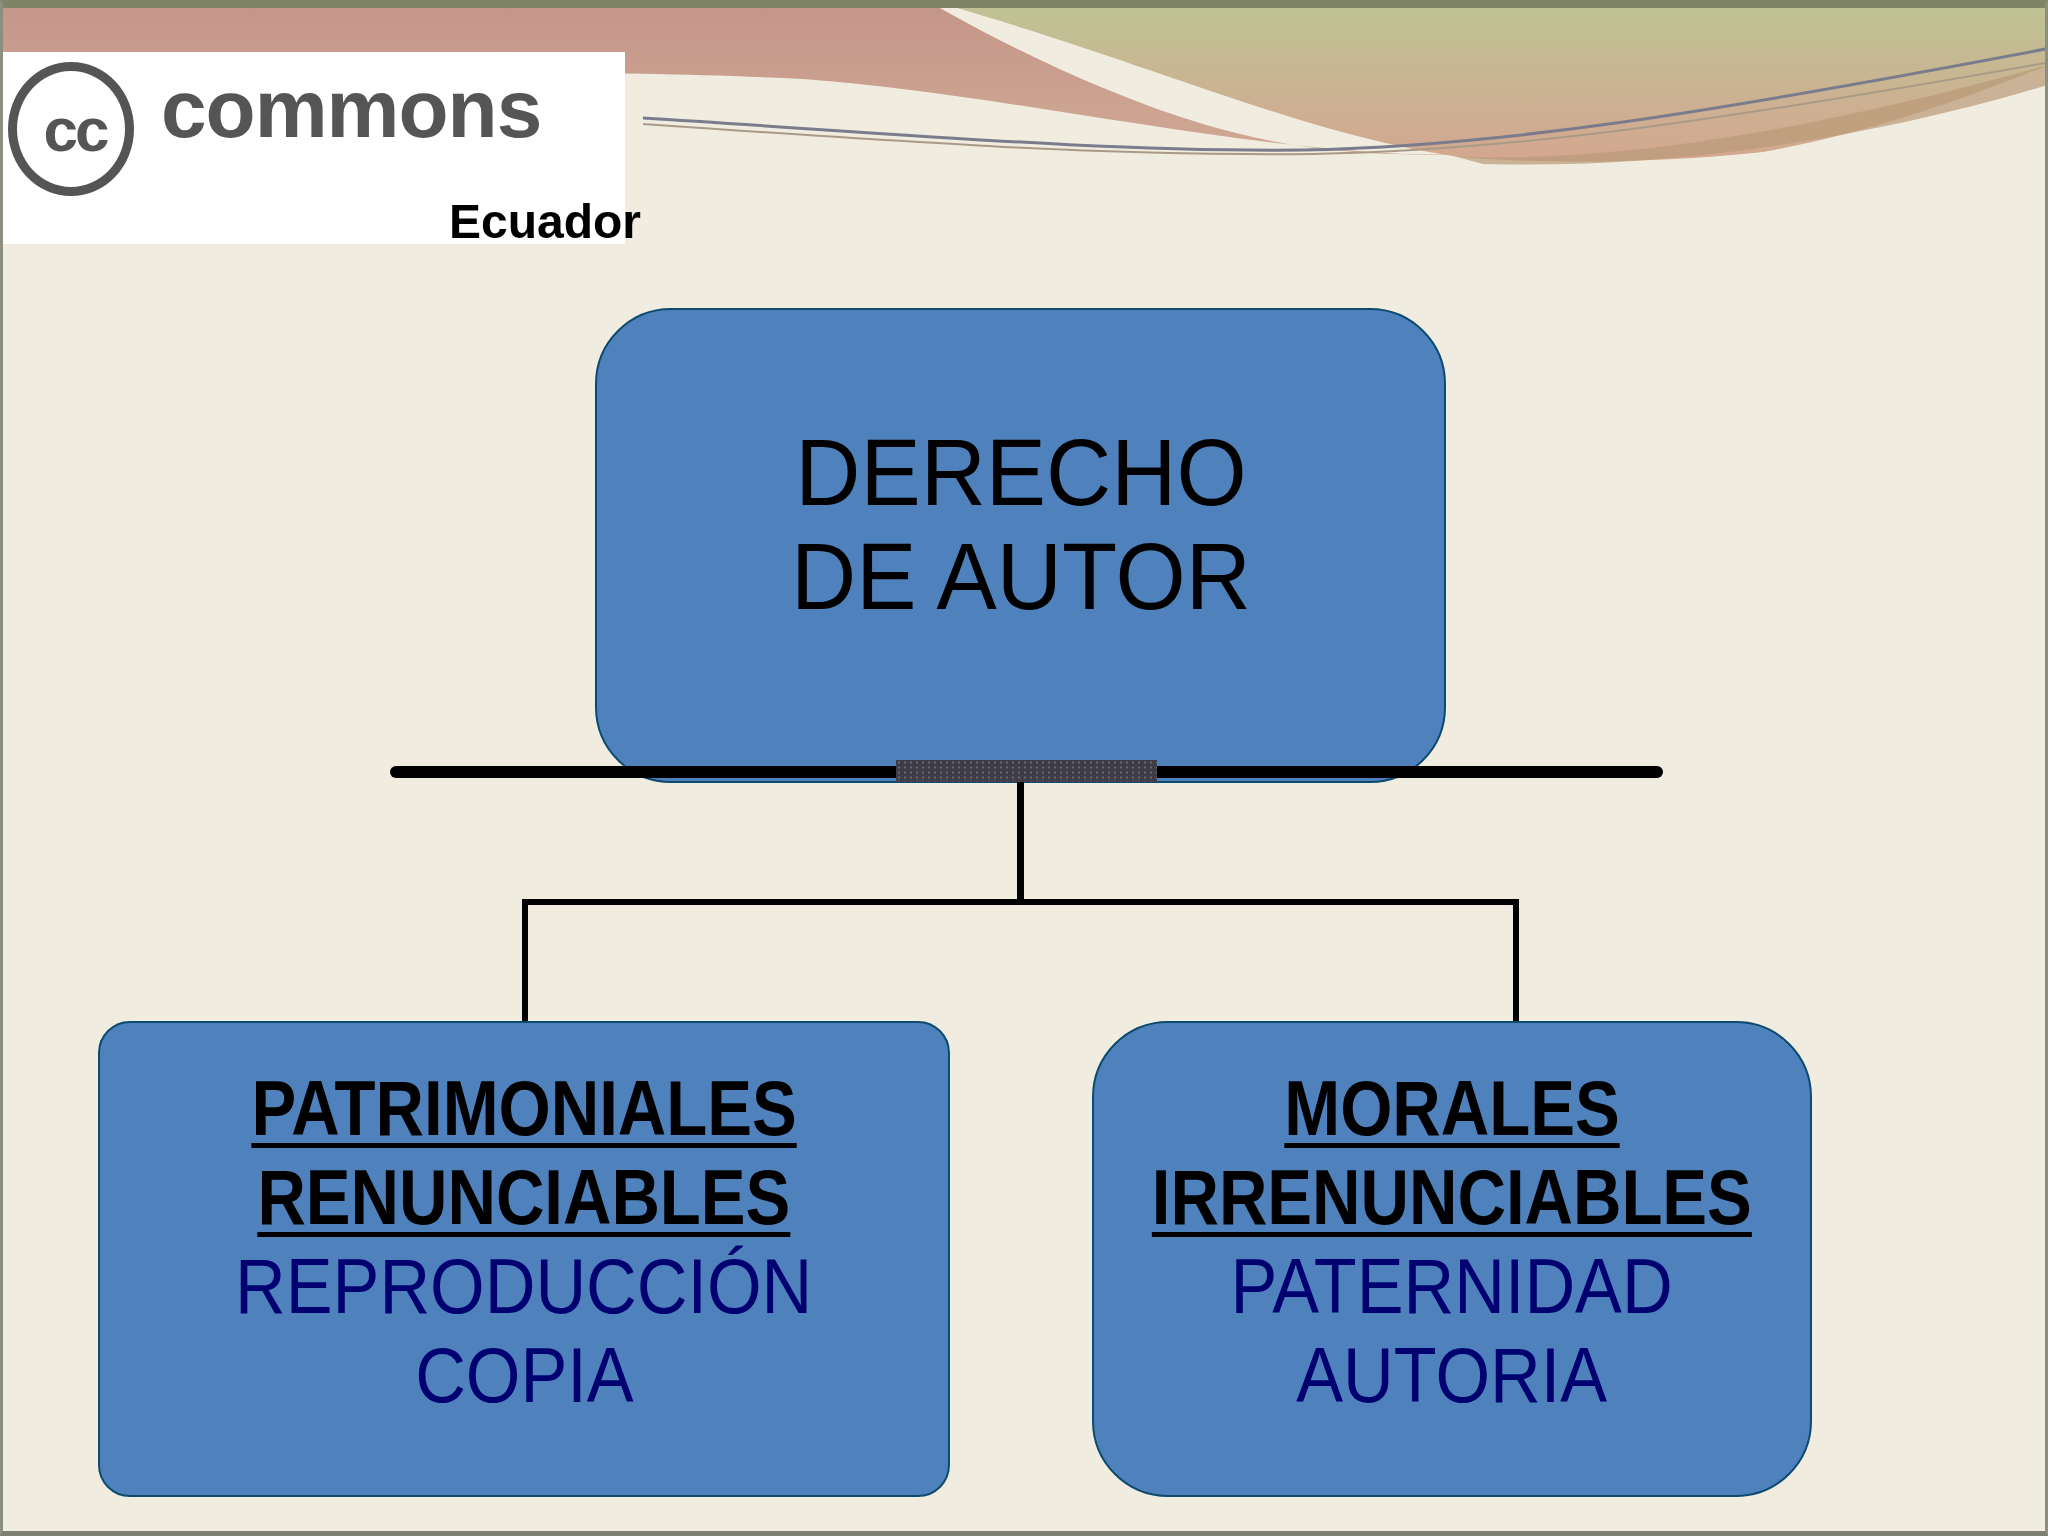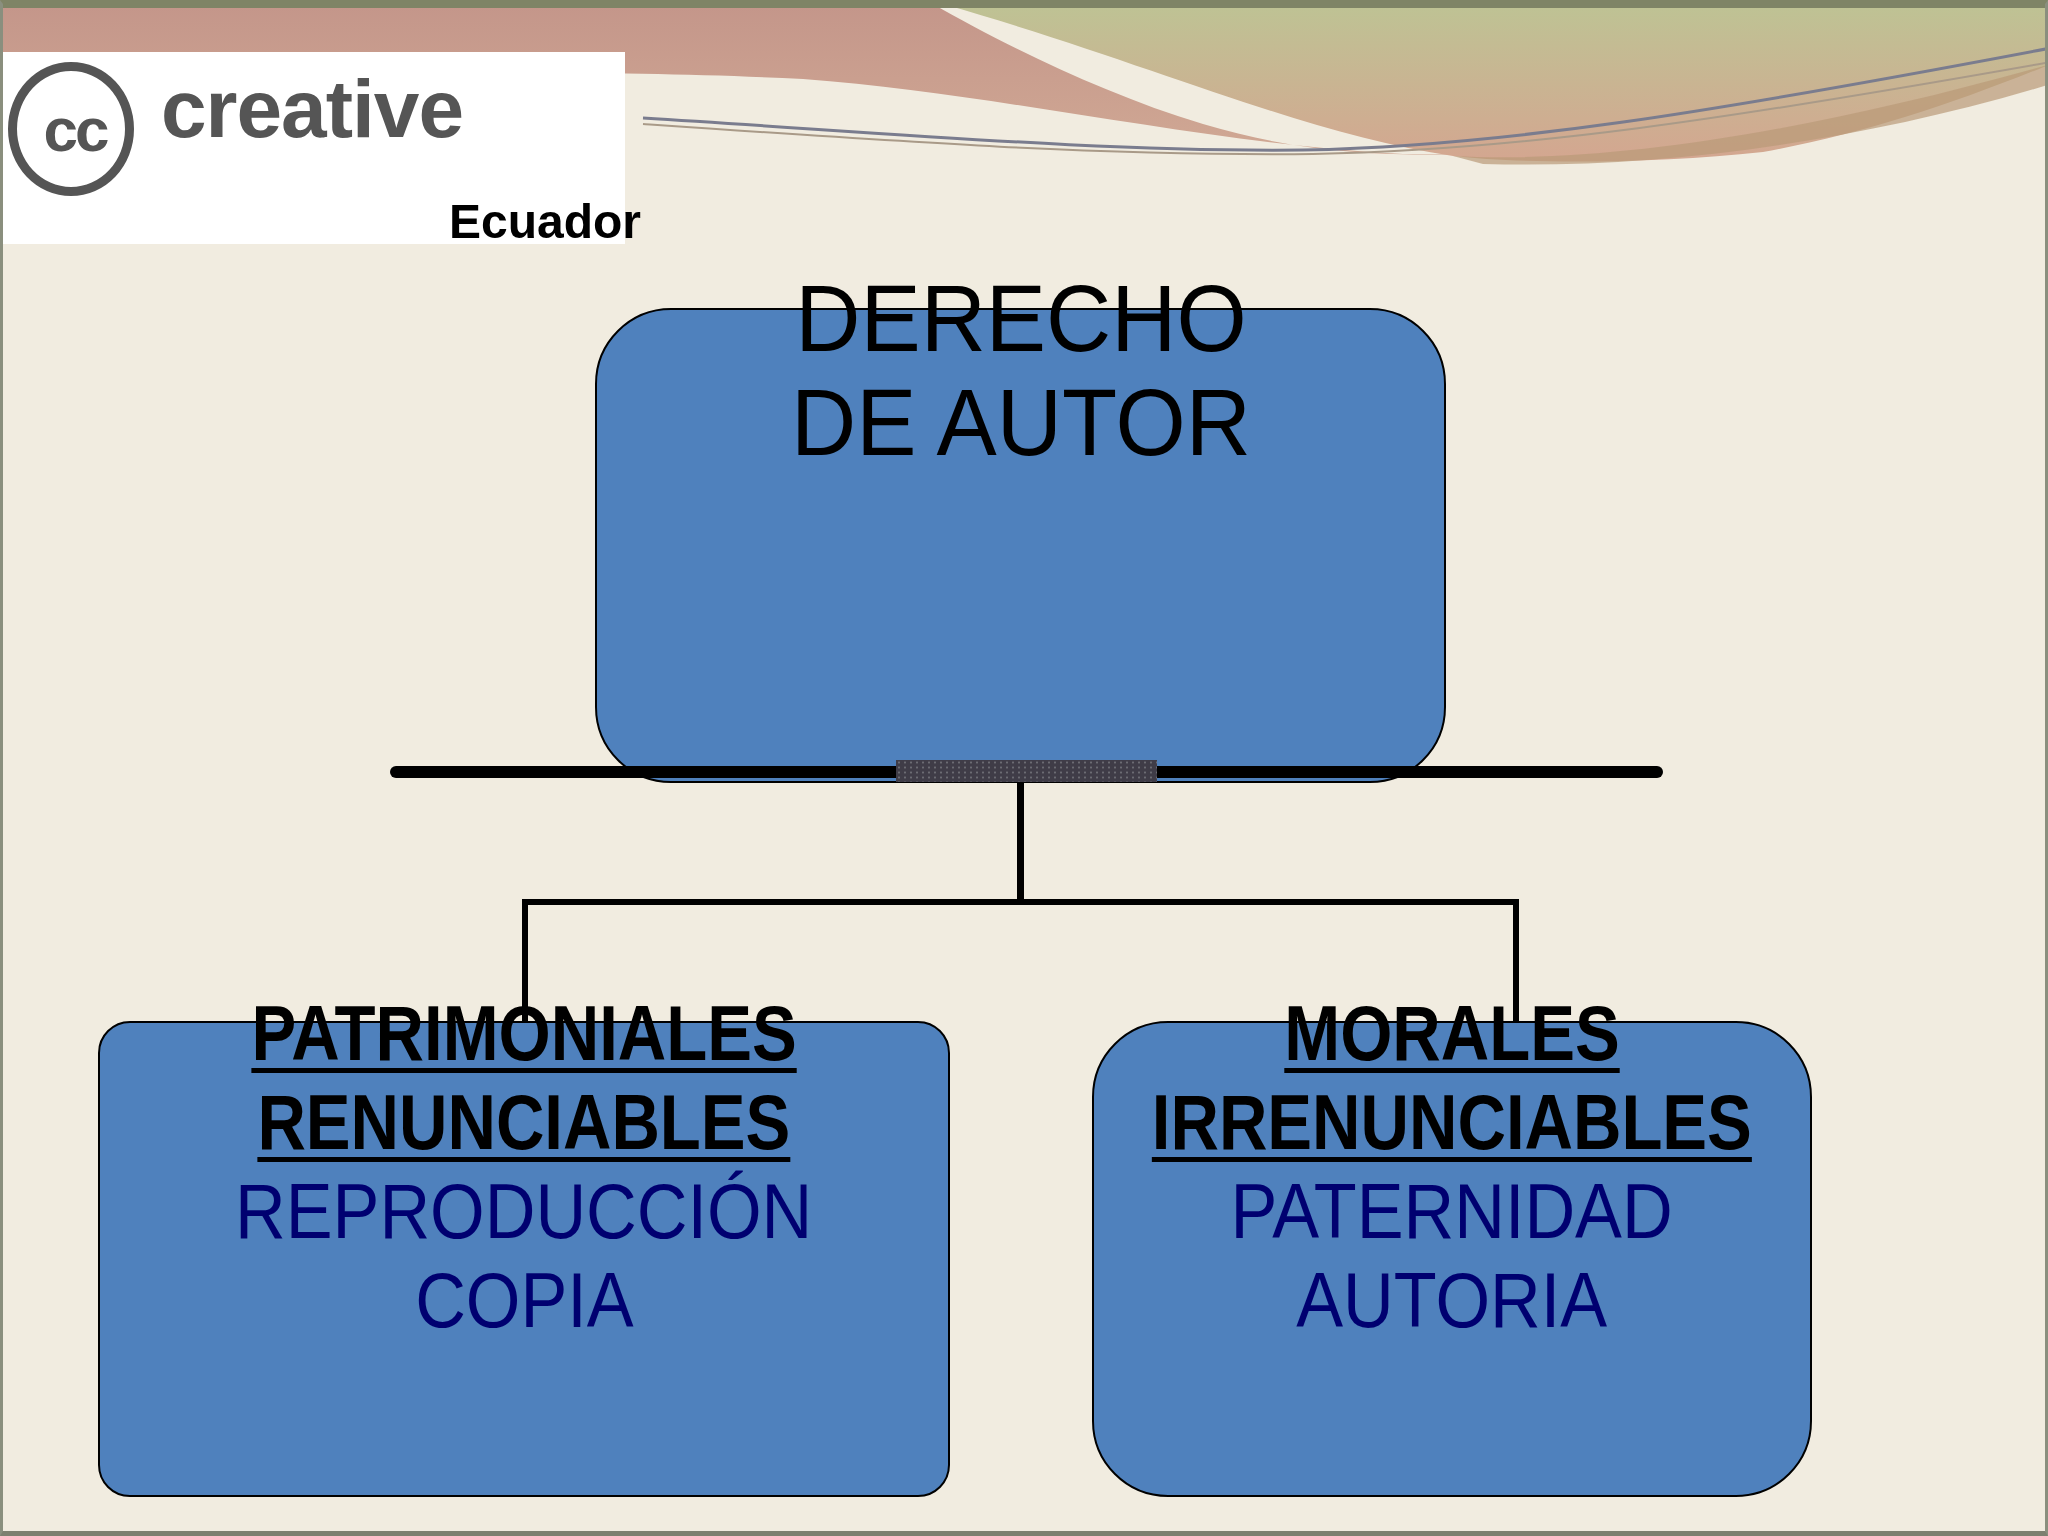--- a/index.html
+++ b/index.html
@@ -7,21 +7,21 @@
   .slide { position: absolute; left: 0; top: 0; width: 2048px; height: 1536px; background: #f1ece0; box-sizing: border-box; border-left: 3px solid #8a8f7e; border-right: 3px solid #8a8f7e; border-bottom: 5px solid #7d8070; border-top: 4px solid #7f8466; overflow: hidden; }
   .deco { position: absolute; left: 0; top: 0; width: 2048px; height: 260px; }
   .logo { position: absolute; left: 0; top: 48px; width: 622px; height: 192px; background: #ffffff; }
   .logo .cc-ring { position: absolute; left: 5px; top: 10px; width: 126px; height: 134px; border: 9px solid #555555; border-radius: 50%; box-sizing: border-box; }
   .logo .cc-letters { position: absolute; left: 22px; top: 48px; width: 100px; text-align: center; font-weight: bold; font-size: 62px; line-height: 60px; color: #555555; letter-spacing: -3px; }
   .logo .word { position: absolute; font-weight: bold; color: #555555; line-height: 1; letter-spacing: -1px; }
   .logo .w1 { left: 158px; top: 16px; font-size: 82px; }
   .logo .w2 { left: 158px; top: 80px; font-size: 82px; }
   .logo .w3 { left: 446px; top: 146px; font-size: 48px; color: #000000; letter-spacing: 0; }
 
-  .box { position: absolute; background: #4f81bd; border: 2px solid #000000; box-sizing: border-box; display: flex; flex-direction: column; align-items: center; text-align: center; }
+  .box { position: absolute; background: #4f81bd; border: 2px solid #0c4a6e; box-sizing: border-box; display: flex; flex-direction: column; align-items: center; justify-content: center; text-align: center; }
   .box-top { left: 592px; top: 304px; width: 851px; height: 475px; border-radius: 76px; }
   .box-left { left: 95px; top: 1017px; width: 852px; height: 476px; border-radius: 32px; }
   .box-right { left: 1089px; top: 1017px; width: 720px; height: 476px; border-radius: 76px; }
 
   .top-text { font-size: 95px; line-height: 104px; color: #000000; transform: scaleX(0.95); margin-top: -44px; }
   .child-text { display: flex; flex-direction: column; align-items: center; margin-top: -34px; }
   .child-text .hd { font-weight: bold; font-size: 78px; line-height: 89px; color: #000000; text-decoration: underline; text-decoration-thickness: 5px; text-underline-offset: 8px; transform: scaleX(0.86); white-space: nowrap; }
   .child-text .it { font-size: 78px; line-height: 89px; color: #000070; transform: scaleX(0.9); white-space: nowrap; }
 
   .hline { position: absolute; left: 387px; top: 762px; width: 1273px; height: 12px; background: #000000; border-radius: 6px; }
@@ -48,21 +48,21 @@
     <path d="M940 0 L2048 0 L2048 60 C1950 100 1860 130 1760 148 C1650 160 1520 160 1450 152 C1300 130 1150 60 940 0 Z" fill="url(#greeng)"></path>
     <path d="M1450 152 C1600 160 1800 130 2048 60 L2048 80 C1850 140 1650 165 1480 160 Z" fill="#b99a78" opacity="0.7"></path>
     <path d="M640 114 C900 130 1100 148 1300 146 C1500 142 1700 110 2048 44" fill="none" stroke="#7a7c8e" stroke-width="3"></path>
     <path d="M640 120 C900 138 1100 152 1310 150 C1520 146 1720 116 2048 58" fill="none" stroke="#a99a88" stroke-width="2"></path>
     <rect x="0" y="0" width="2048" height="4" fill="#7f8466"></rect>
   </svg>
 
   <div class="logo">
     <div class="cc-ring"></div>
     <div class="cc-letters">cc</div>
-    <div class="word w1">creative</div>
+    <div class="word w1">commons</div>
     <div class="word w3">Ecuador</div>
   </div>
 
   <div class="box box-top">
     <div class="top-text">
       <div>DERECHO</div>
       <div>DE AUTOR</div>
     </div>
   </div>
 

